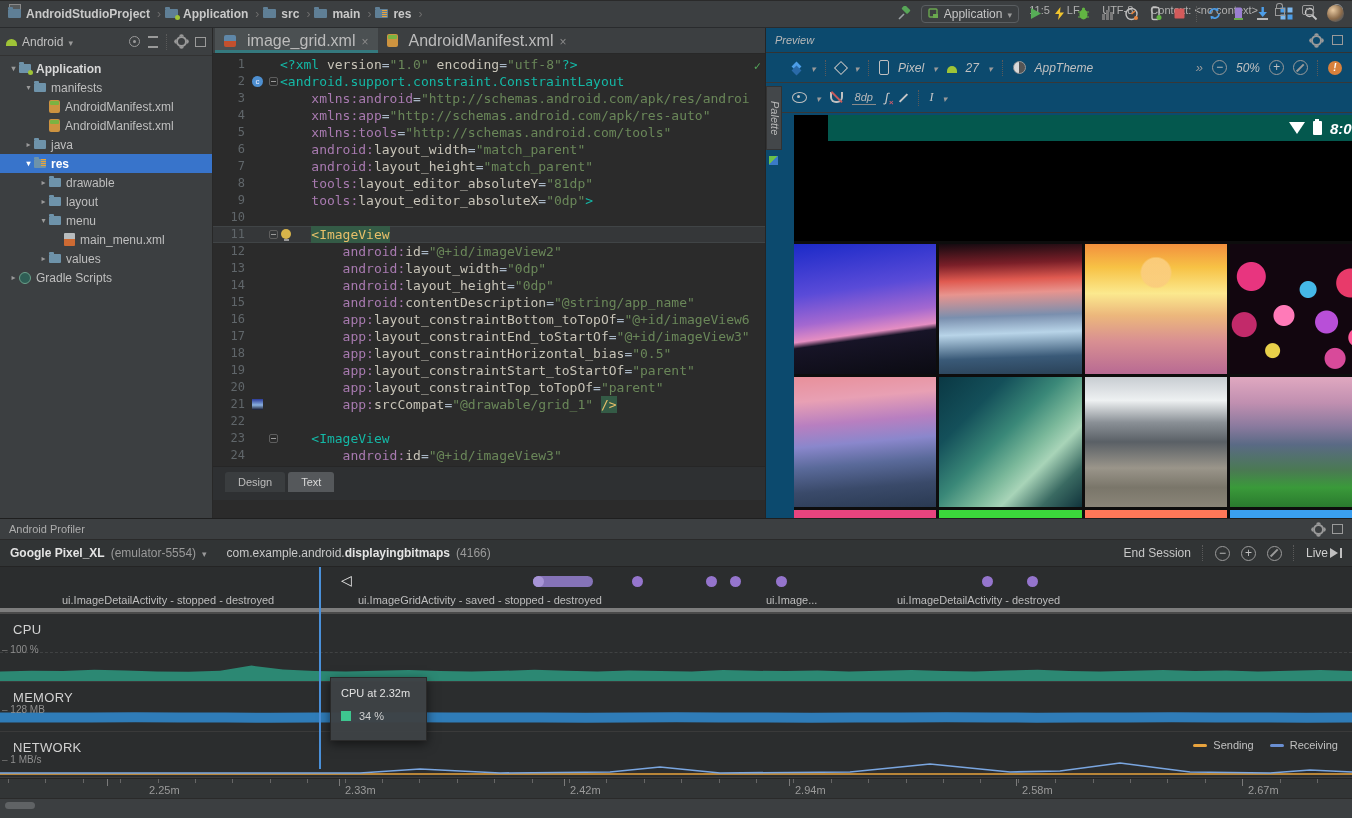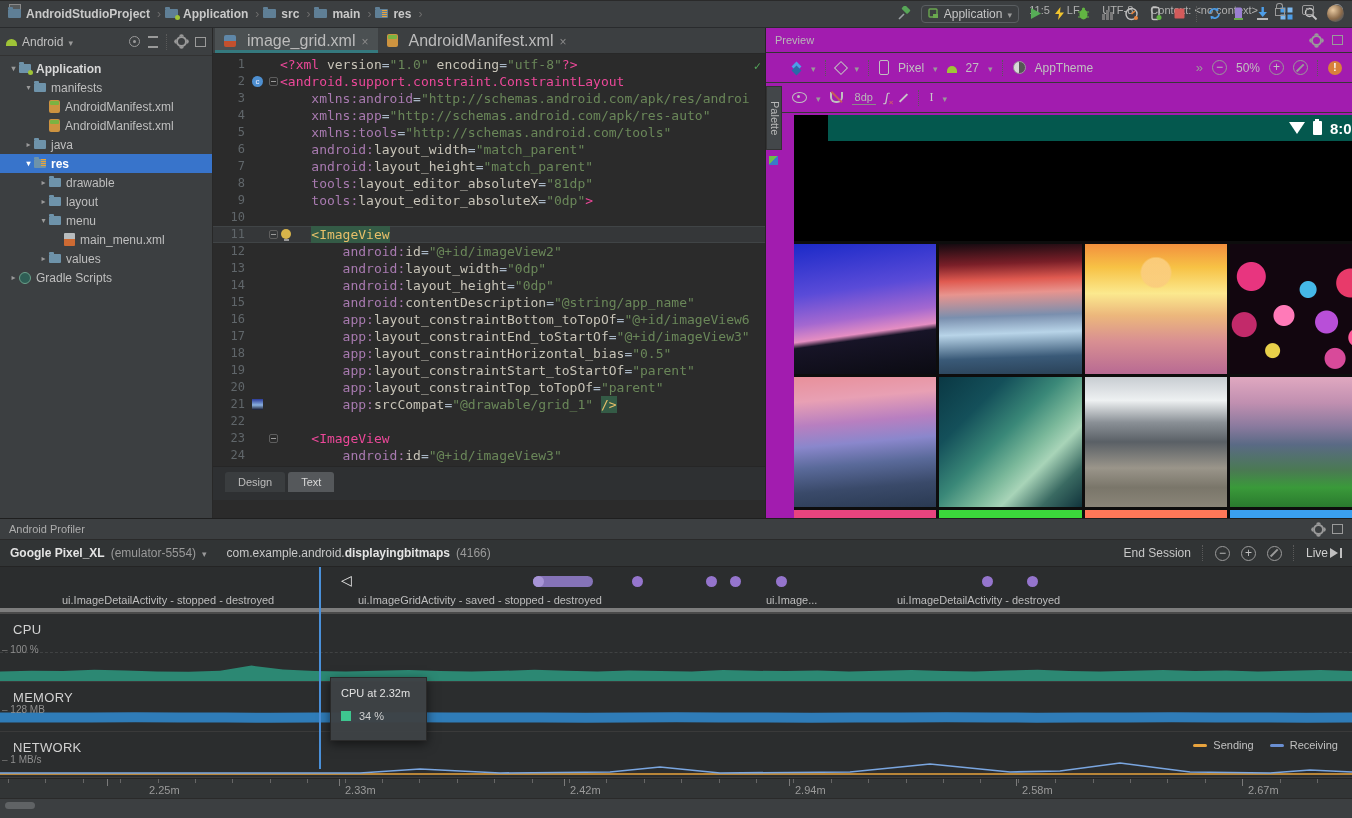--- a/index.html
+++ b/index.html
@@ -62,39 +62,39 @@
   .fi-layout-xml{width:12px;height:12px;background:linear-gradient(#5f87a8 0 6px,#c4502e 6px);border-radius:2px;}
   .codewrap{position:relative;height:410px;font-family:"DejaVu Sans Mono",monospace;font-size:13px;
      line-height:17px;padding-top:2px;overflow:hidden;}
   .cl{height:17px;display:flex;white-space:pre;position:relative;}
   .cl .ln{flex:0 0 32px;text-align:right;color:#60666a;font-size:12px;padding-right:5px;}
   .cl .gslot{flex:0 0 17px;position:relative;}
   .cl .fslot{flex:0 0 13px;position:relative;}
   .foldbox{position:absolute;left:2px;top:4px;width:7px;height:7px;border:1px solid #5e5e5e;border-radius:2px;}
   .foldbox:after{content:"";position:absolute;left:1px;top:2.5px;width:5px;height:1px;background:#9a9a9a;}
   .cl.caret{background:#353739;box-shadow:inset 0 1px 0 #404446,inset 0 -1px 0 #404446;}
-  .ct{color:#ec4899;} .cp{color:#a87ab0;} .ca{color:#c8c4b8;} .cs{color:#6a8759;}
+  .ct{color:#14b8a6;} .cp{color:#a87ab0;} .ca{color:#c8c4b8;} .cs{color:#6a8759;}
   .ce{color:#a9b7c6;} .cd{color:#a9b7c6;}
   .hl{background:#345b46;color:#e8bf6a;}
   .gic-c{position:absolute;left:2px;top:3px;width:11px;height:11px;border-radius:50%;background:#4e8fd0;
      color:#eef;font-size:8px;text-align:center;line-height:11px;font-family:"Liberation Sans",sans-serif;}
   .gic-c:after{content:"c";}
   .gic-img{position:absolute;left:2px;top:3px;width:11px;height:11px;background:linear-gradient(#2a3a9a,#8ab0e0 55%,#16182a);}
   .bulb{position:absolute;left:68px;top:3px;width:10px;height:10px;border-radius:50%;background:#d8b44a;}
   .bulb:after{content:"";position:absolute;left:2.5px;top:10px;width:5px;height:2px;background:#9a9a9a;}
   .echeck{position:absolute;right:4px;top:4px;color:#55a85a;font-size:12px;}
   .echeck:after{content:"✓";}
   .ecrumb{height:20px;background:#36393b;border-top:1px solid #2a2a2a;display:flex;align-items:center;
      padding-left:70px;font-size:11px;color:#b8b8b8;gap:9px;}
   .ecsep:after{content:"›";color:#777;}
   .modebar{height:34px;background:#2e3032;display:flex;align-items:flex-start;padding:5px 0 0 12px;gap:3px;border-top:1px solid #262626;box-sizing:border-box;}
   .mtab{padding:4px 13px;font-size:11px;color:#bcbcbc;background:#3a3d3f;border-radius:3px 3px 0 0;}
   .mtab.sel{background:#55585b;color:#d8d8d8;}
   
-  #preview{left:765px;top:28px;width:587px;height:490px;background:#a21caf;border-left:1px solid #252525;box-sizing:border-box;}
+  #preview{left:765px;top:28px;width:587px;height:490px;background:#0c4a6e;border-left:1px solid #252525;box-sizing:border-box;font-style:italic;}
   .pv-head{height:24px;display:flex;align-items:center;padding:0 9px;font-size:11px;color:#b8b8b8;border-bottom:1px solid #333;}
   .pv-head .ph-ics{gap:10px;}
   .pv-tools{height:29px;display:flex;align-items:center;gap:9px;padding:0 10px 0 26px;font-size:12px;color:#c0c0c0;border-bottom:1px solid #383838;}
   .ic-layers{width:10px;height:10px;position:relative;}
   .ic-layers:before{content:"";position:absolute;left:1px;top:0;width:7px;height:7px;background:#4d9ee8;transform:rotate(45deg);}
   .ic-layers:after{content:"";position:absolute;left:1px;top:4px;width:7px;height:7px;background:#2a6aa8;transform:rotate(45deg);}
   .ic-diamond{width:8px;height:8px;border:1.5px solid #c0c0c0;transform:rotate(45deg);}
   .ic-phone{width:8px;height:13px;border:1.5px solid #c0c0c0;border-radius:2px;}
   .ic-droid{width:10px;height:7px;background:#9fc437;border-radius:5px 5px 0 0;margin-top:3px;}
   .ic-theme{width:11px;height:11px;border-radius:50%;background:linear-gradient(90deg,#d8d8d8 50%,#555 50%);border:1px solid #999;}

